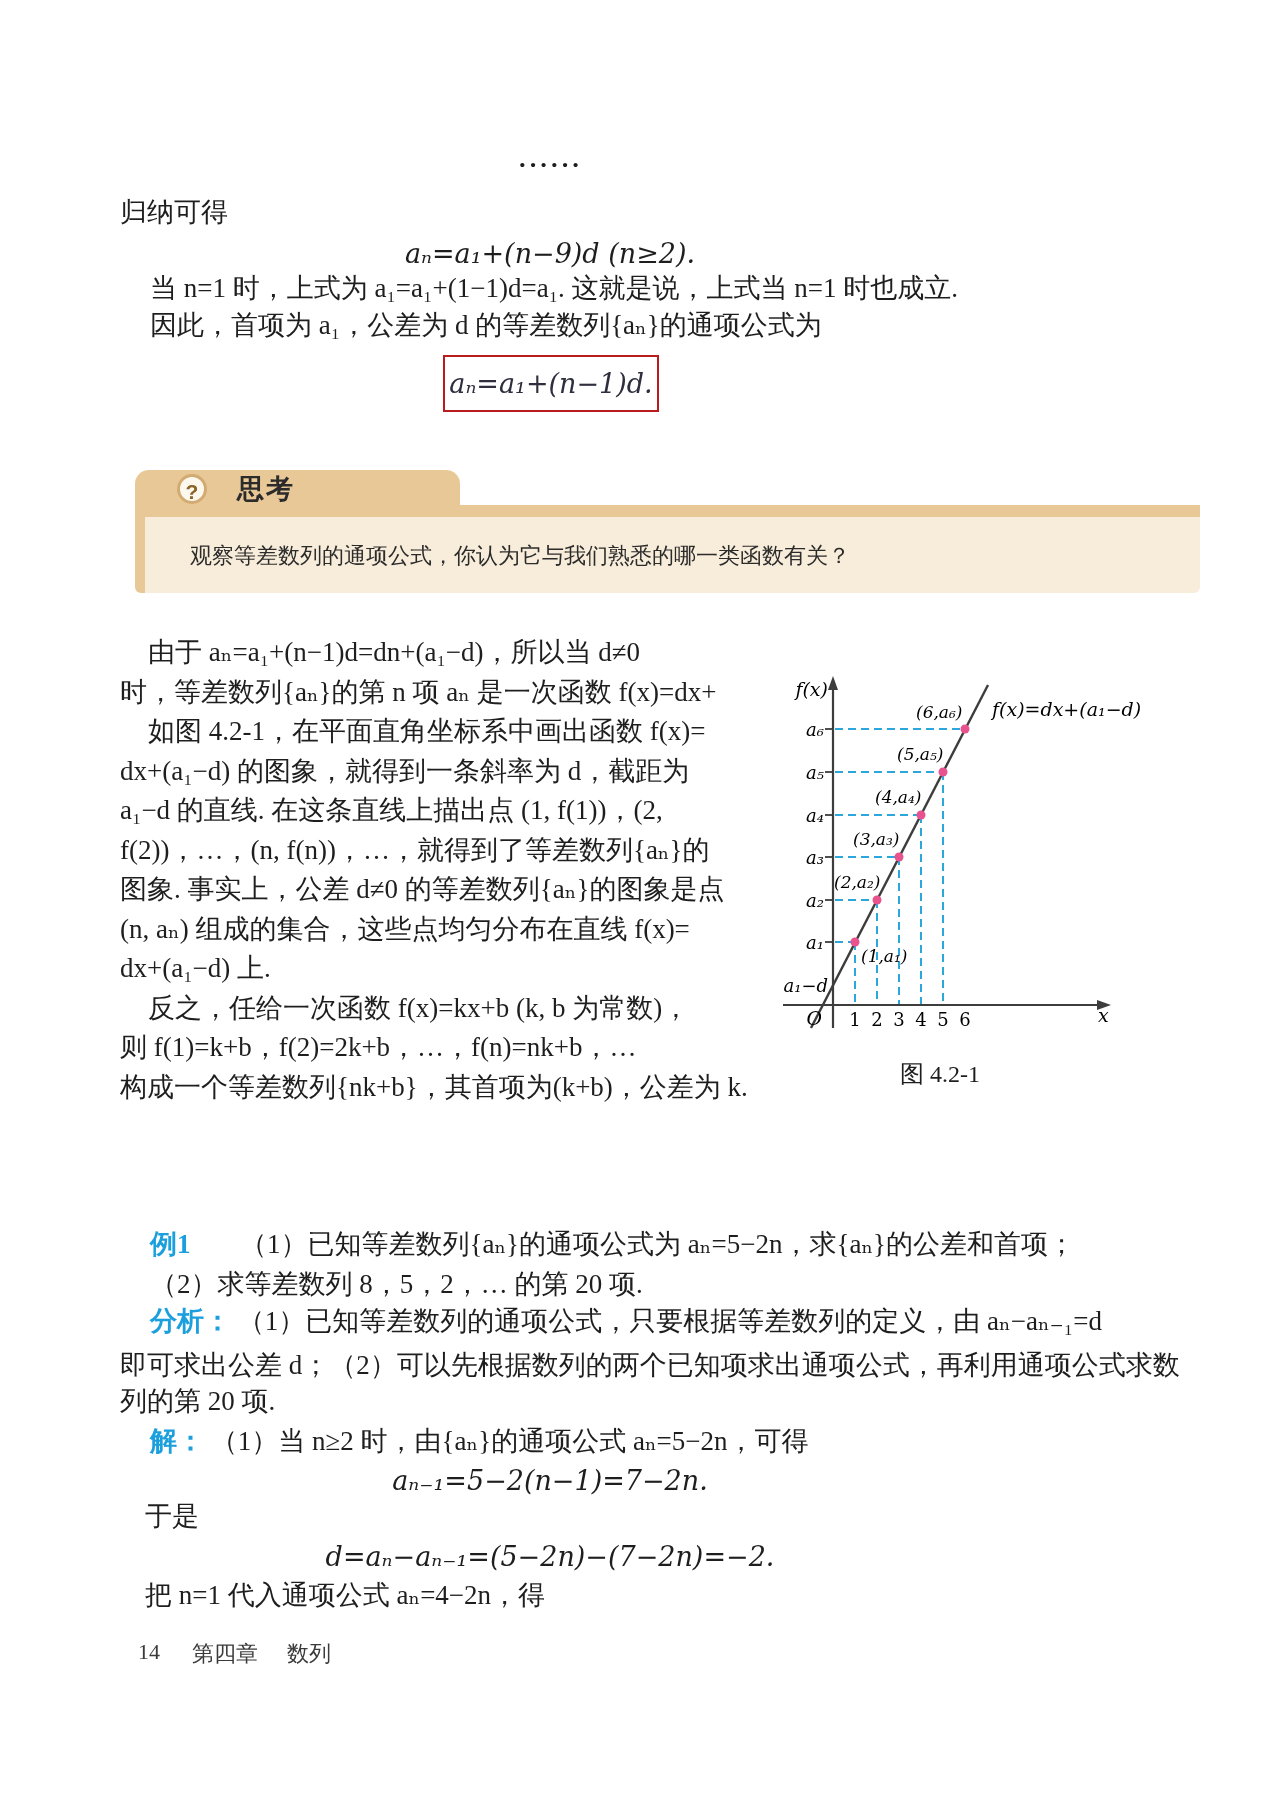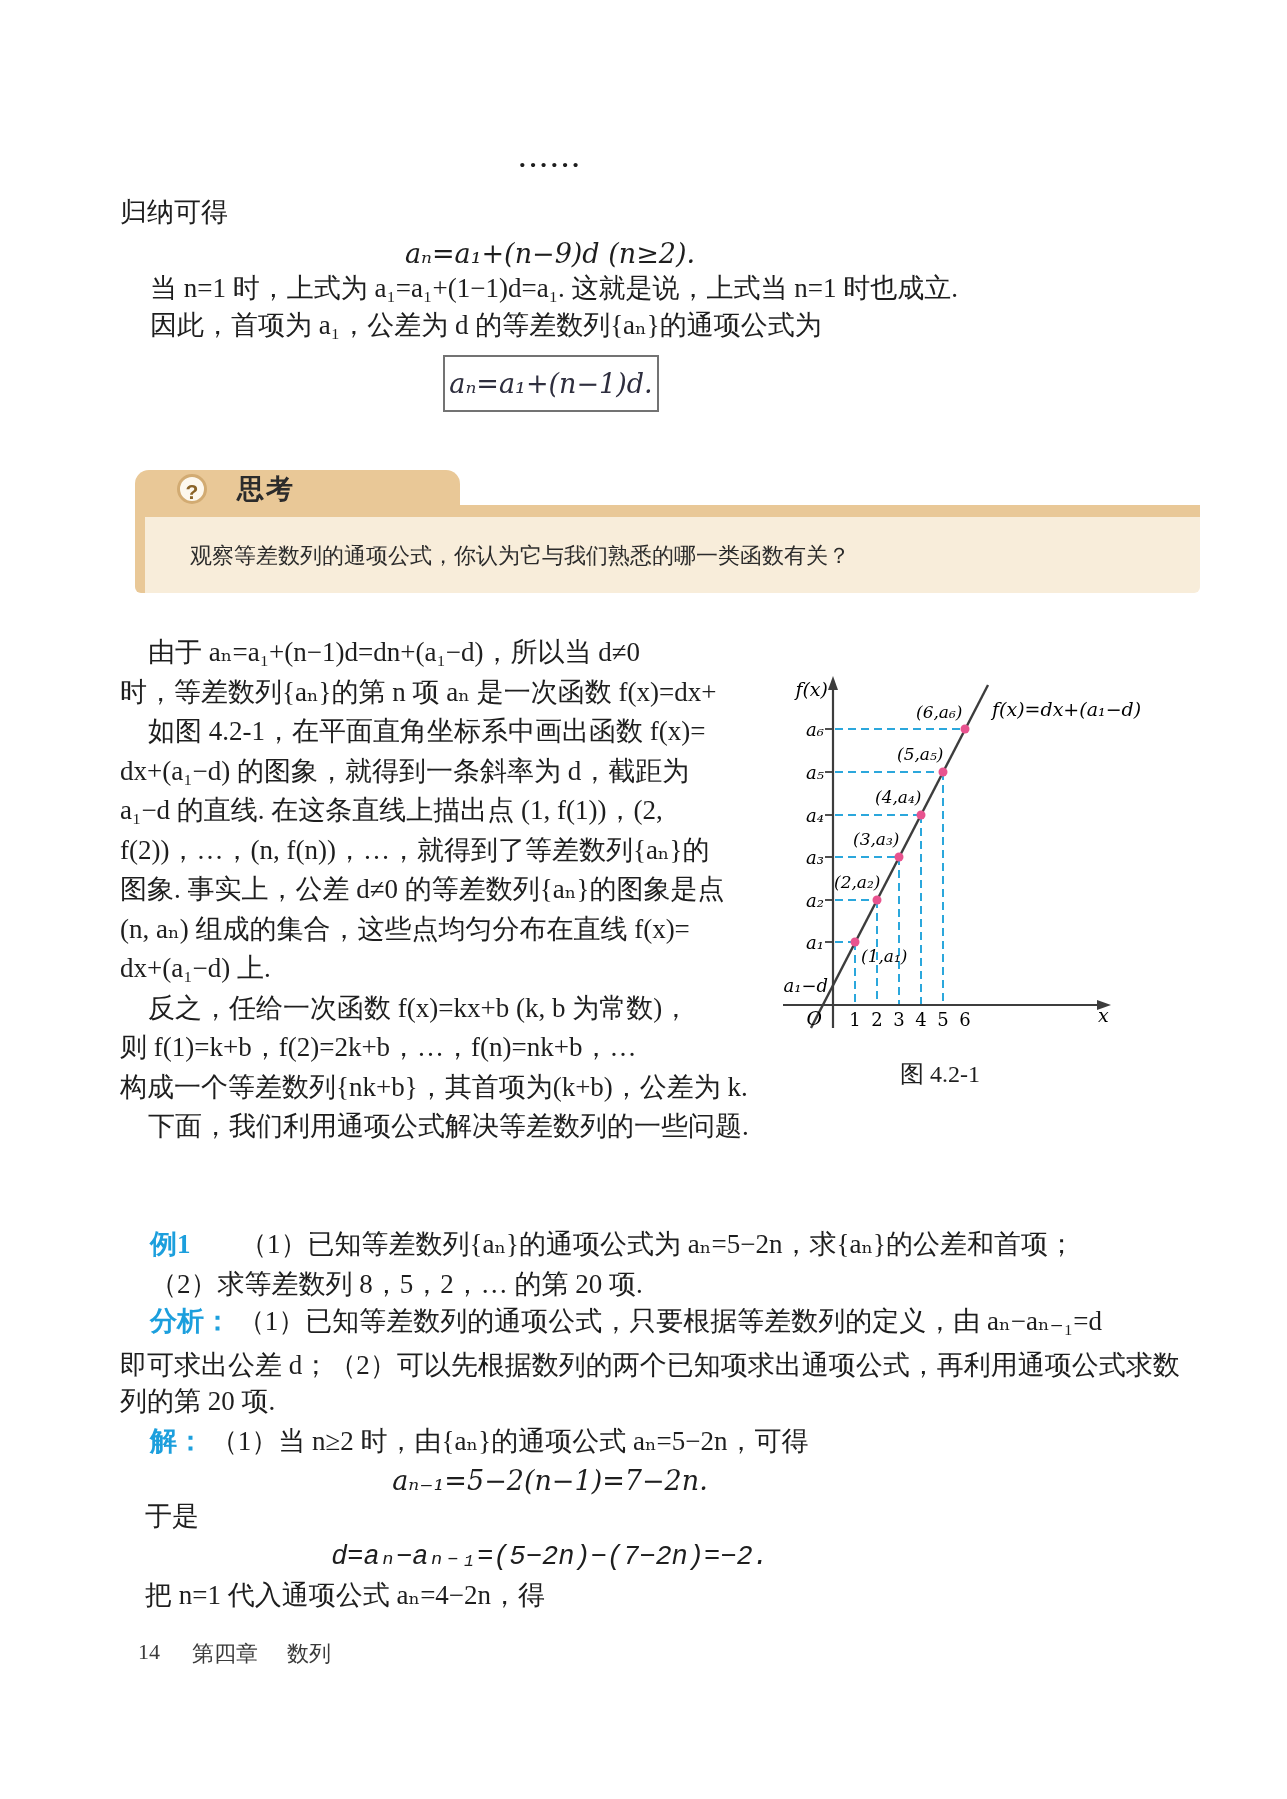--- a/index.html
+++ b/index.html
@@ -10,21 +10,21 @@
   }
   .abs{position:absolute;white-space:nowrap;}
   .t27{font-size:27px;line-height:40px;}
   .centerline{left:0;width:1100px;text-align:center;}
   .math{font-family:"DejaVu Serif","DejaVu Sans",serif;font-style:italic;}
   .dots{font-weight:bold;font-size:26px;letter-spacing:2px;}
 
   
   .formula-box{
     left:443px;top:355px;width:212px;height:53px;
-    border:2px solid #737373;display:flex;align-items:center;justify-content:center;
+    border:2px solid #b91c1c;display:flex;align-items:center;justify-content:center;
     font-size:27px;color:#2e2e3e;
   }
 
   
   .think-tab{
     left:135px;top:470px;width:325px;height:37px;
     background:#e9c897;border-radius:14px 14px 0 0;
     display:flex;align-items:center;
   }
   .think-qmark{
@@ -82,21 +82,20 @@
   <div class="ln indent">如图 4.2-1，在平面直角坐标系中画出函数 f(x)=</div>
   <div class="ln">dx+(a₁−d) 的图象，就得到一条斜率为 d，截距为</div>
   <div class="ln">a₁−d 的直线. 在这条直线上描出点 (1, f(1))，(2,</div>
   <div class="ln">f(2))，…，(n, f(n))，…，就得到了等差数列{aₙ}的</div>
   <div class="ln">图象. 事实上，公差 d≠0 的等差数列{aₙ}的图象是点</div>
   <div class="ln">(n, aₙ) 组成的集合，这些点均匀分布在直线 f(x)=</div>
   <div class="ln">dx+(a₁−d) 上.</div>
   <div class="ln indent">反之，任给一次函数 f(x)=kx+b (k, b 为常数)，</div>
   <div class="ln">则 f(1)=k+b，f(2)=2k+b，…，f(n)=nk+b，…</div>
   <div class="ln">构成一个等差数列{nk+b}，其首项为(k+b)，公差为 k.</div>
-  <div class="ln indent">下面，我们利用通项公式解决等差数列的一些问题.</div>
 </div>
 
 <svg class="abs" style="left:770px;top:670px;" width="430" height="400" viewBox="0 0 430 400">
 
   <g stroke="#2ba7dc" stroke-width="2" stroke-dasharray="8 5" fill="none">
     <line x1="65" y1="272" x2="85" y2="272"></line>
       <line x1="85" y1="272" x2="85" y2="335"></line>
     <line x1="65" y1="230" x2="107" y2="230"></line>
       <line x1="107" y1="230" x2="107" y2="335"></line>
     <line x1="65" y1="187" x2="129" y2="187"></line>
@@ -186,21 +185,21 @@
 </div>
 <div class="abs exline" style="left:120px;top:1346px;">即可求出公差 d；（2）可以先根据数列的两个已知项求出通项公式，再利用通项公式求数</div>
 <div class="abs exline" style="left:120px;top:1382px;">列的第 20 项.</div>
 
 <div class="abs exline" style="left:150px;top:1422px;">
   <span class="blue">解：</span>
   <span>（1）当 n≥2 时，由{aₙ}的通项公式 aₙ=5−2n，可得</span>
 </div>
 <div class="abs centerline math exline" style="top:1462px;">aₙ₋₁=5−2(n−1)=7−2n.</div>
 <div class="abs exline" style="left:145px;top:1497px;">于是</div>
-<div class="abs centerline math exline" style="top:1538px;font-family:Liberation Mono, monospace;">d=aₙ−aₙ₋₁=(5−2n)−(7−2n)=−2.</div>
+<div class="abs centerline math exline" style="top:1538px;">d=aₙ−aₙ₋₁=(5−2n)−(7−2n)=−2.</div>
 <div class="abs exline" style="left:145px;top:1576px;">把 n=1 代入通项公式 aₙ=4−2n，得</div>
 
 <div class="abs footer footer-num">14</div>
 <div class="abs footer footer-chap">
   <span>第四章</span>
   <span style="display:inline-block;width:18px;"></span>
   <span>数列</span>
 </div>
 
 </body></html>

